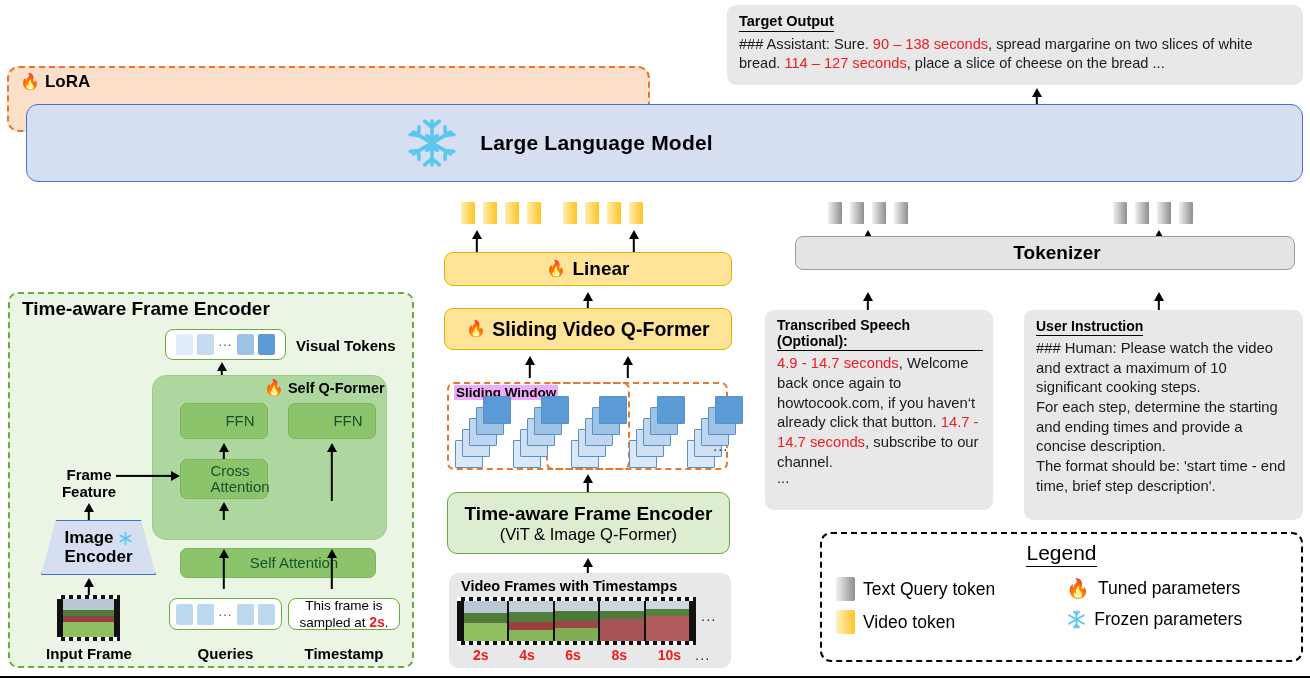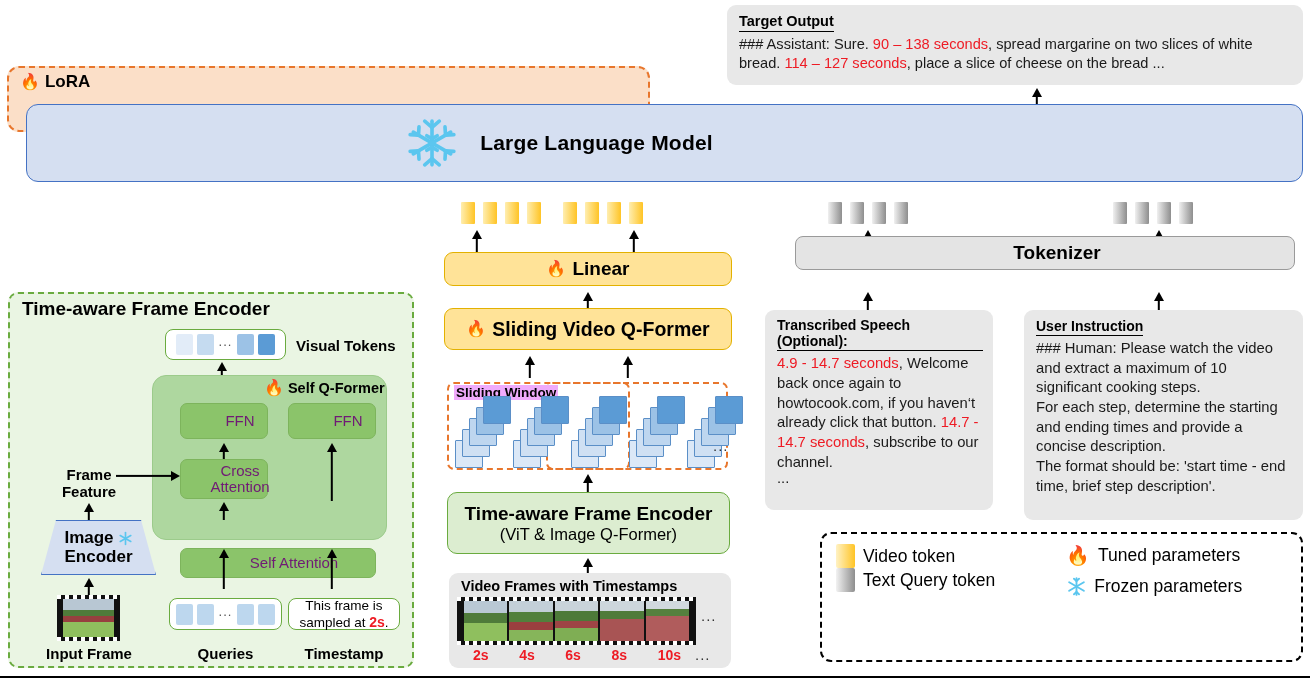--- a/index.html
+++ b/index.html
@@ -59,21 +59,21 @@
   }
   .tafe-outer-title{
     position:absolute;left:14px;top:7px;font-weight:bold;font-size:19px;
   }
   .qformer-inner{
     background:#aed79f;border:1px solid #9ccb8b;border-radius:14px;
   }
   .green-blk{
     background:#8bc46a;border:1px solid #7db45c;border-radius:7px;
     display:flex;align-items:center;justify-content:center;
-    font-size:15px;text-align:center;line-height:1.1;color:#701a75;padding-left:32px;
+    font-size:15px;line-height:1.1;color:#14532d;padding-left:32px;
   }
   .green-mid{
     border:1.6px solid #6aab3f;background:#dcedd0;border-radius:10px;
     display:flex;flex-direction:column;align-items:center;justify-content:center;
   }
   .green-mid .t1{font-weight:bold;font-size:19px;}
   .green-mid .t2{font-size:16.5px;}
 
   
   .white-strip{
@@ -502,29 +502,32 @@
   </div>
 
   <div class="abs gray-box" style="left:1024px;top:310px;width:279px;height:210px;">
     <div class="box-title" style="font-size:14px;">User Instruction</div>
     <div class="box-body" style="font-size:14.8px;line-height:1.33;white-space:pre-line;">### Human: Please watch the video and extract a maximum of 10 significant cooking steps.
 For each step, determine the starting and ending times and provide a concise description.
 The format should be: 'start time - end time, brief step description'.</div>
   </div>
 
   <div class="abs legend-box" style="left:820px;top:532px;width:483px;height:130px;">
+    <div style="text-align:center;margin-top:7px;">
+      <span class="legend-title">Legend</span>
+    </div>
     <div style="display:flex;padding:10px 14px 0 14px;">
       <div style="width:240px;">
+        <div class="legend-row" style="margin-bottom:9px;">
+          <span class="lg-sw lg-text"></span>
+          <span>Text Query token</span>
+        </div>
         <div class="legend-row">
           <span class="lg-sw lg-video"></span>
           <span>Video token</span>
-        </div>
-        <div class="legend-row" style="margin-bottom:9px;">
-          <span class="lg-sw lg-text"></span>
-          <span>Text Query token</span>
         </div>
       </div>
       <div style="width:230px;">
         <div class="legend-row" style="margin-bottom:9px;">
           <span style="margin-right:8px;font-size:19px;">🔥</span>
           <span>Tuned parameters</span>
         </div>
         <div class="legend-row">
           <svg width="21" height="21" viewBox="0 0 100 100" style="margin-right:7px;">
             <g stroke="#5bc6ef" stroke-width="9" stroke-linecap="round" fill="none">

